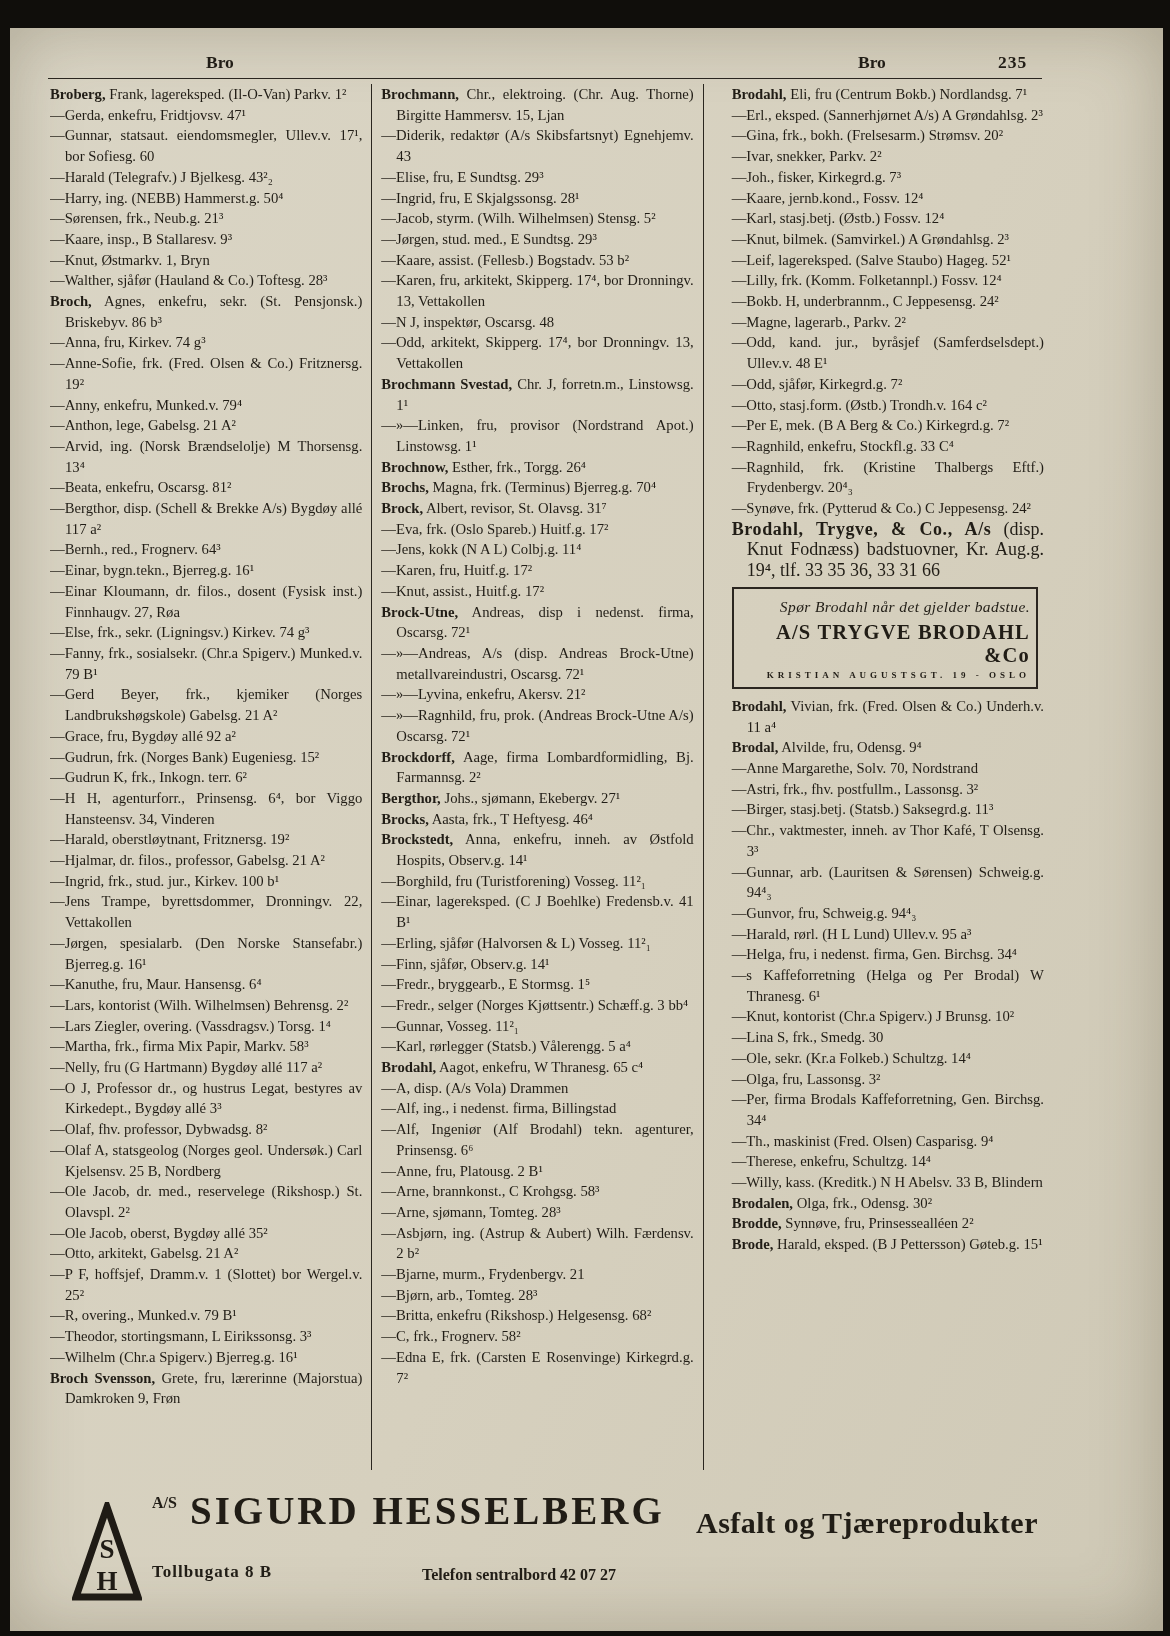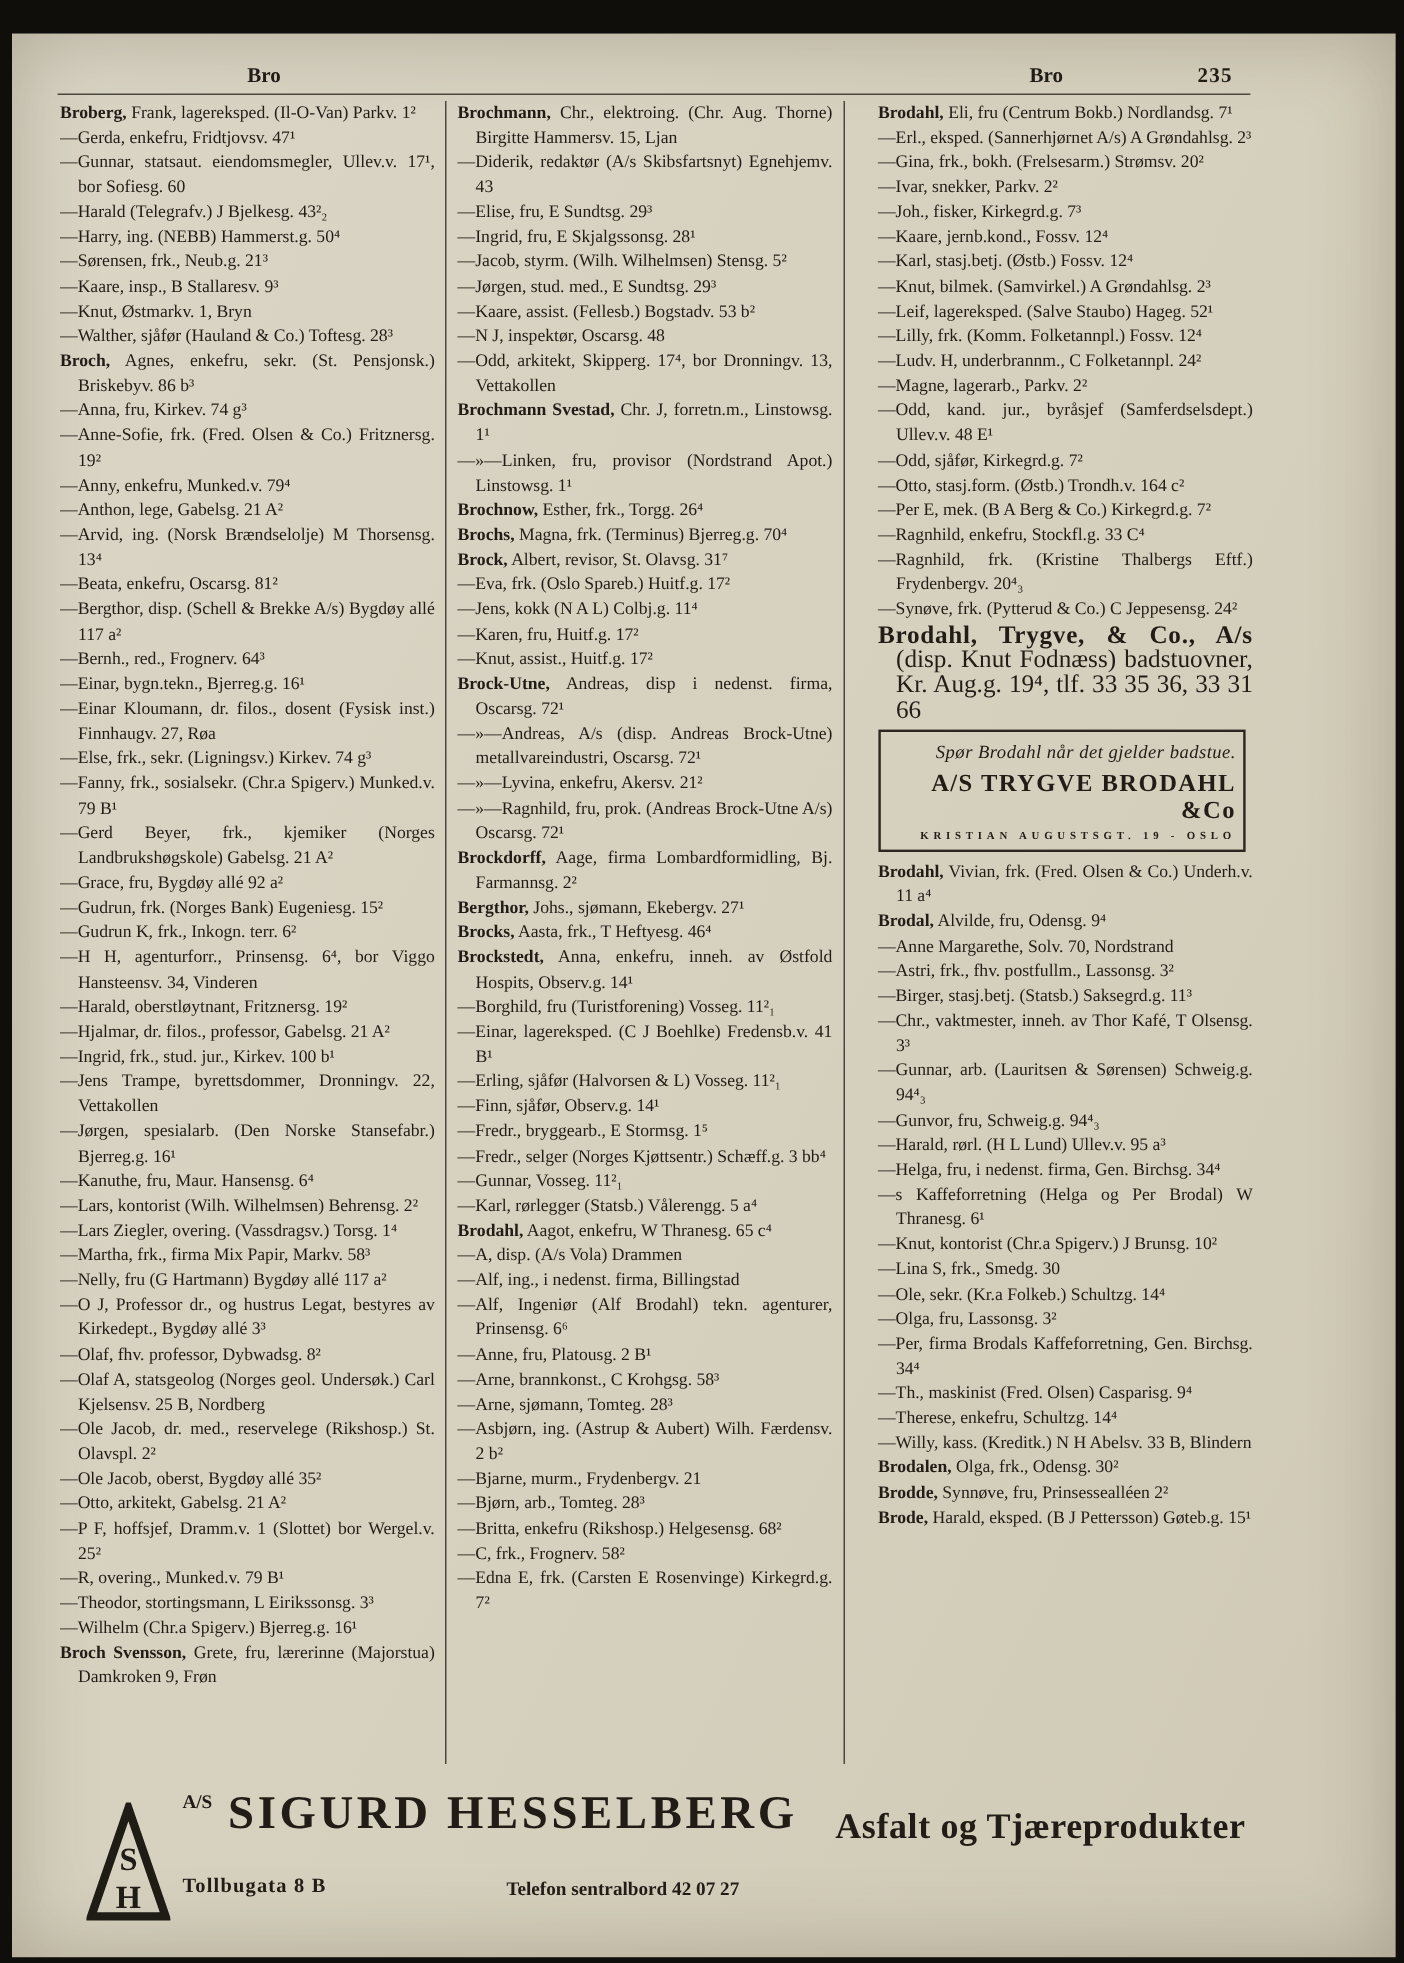--- a/index.html
+++ b/index.html
@@ -23,21 +23,21 @@
   .columns{position:absolute;top:56px;left:40px;width:994px;height:1386px;display:flex;overflow:hidden;}
   .col{flex:1 1 0;overflow:hidden;box-sizing:border-box;}
   .col1{padding-right:9px;}
   .col2{border-left:1.8px solid #2a261f;padding:0 9px;}
   .col3{border-left:1.8px solid #2a261f;padding-left:28px;}
   .entry{
     margin:0;font-size:14.7px;line-height:20.7px;
     text-align:justify;text-indent:-15px;padding-left:15px;
   }
   .entry b{font-weight:bold;}
-  .entry.big{font-size:21px;}
+  .entry.big{font-size:18px;}
   .entry.big b{letter-spacing:.6px;}
   .adbox{
     border:2.2px solid #2b2620;margin:6px 6px 7px 0;padding:9px 6px 7px 6px;
     text-align:right;
   }
   .ad-tagline{font-style:italic;font-size:15.5px;letter-spacing:.4px;}
   .ad-name{font-size:20.5px;font-weight:bold;letter-spacing:1.2px;margin-top:5px;}
   .ad-addr{font-size:9px;letter-spacing:4px;margin-top:3px;font-weight:bold;}
   .bottom-ad{position:absolute;left:40px;top:1448px;width:992px;height:152px;}
   .hb-logo{position:absolute;left:22px;top:26px;}
@@ -111,20 +111,21 @@
         <p class="entry"><b>Broch Svensson,</b> Grete, fru, lærerinne (Majorstua) Damkroken 9, Frøn</p>
       </div>
     <div class="col col2">
         <p class="entry"><b>Brochmann,</b> Chr., elektroing. (Chr. Aug. Thorne) Birgitte Hammersv. 15, Ljan</p>
         <p class="entry">—Diderik, redaktør (A/s Skibsfartsnyt) Egnehjemv. 43</p>
         <p class="entry">—Elise, fru, E Sundtsg. 29³</p>
         <p class="entry">—Ingrid, fru, E Skjalgssonsg. 28¹</p>
         <p class="entry">—Jacob, styrm. (Wilh. Wilhelmsen) Stensg. 5²</p>
         <p class="entry">—Jørgen, stud. med., E Sundtsg. 29³</p>
         <p class="entry">—Kaare, assist. (Fellesb.) Bogstadv. 53 b²</p>
+        <p class="entry">—Karen, fru, arkitekt, Skipperg. 17⁴, bor Dronningv. 13, Vettakollen</p>
         <p class="entry">—N J, inspektør, Oscarsg. 48</p>
         <p class="entry">—Odd, arkitekt, Skipperg. 17⁴, bor Dronningv. 13, Vettakollen</p>
         <p class="entry"><b>Brochmann Svestad,</b> Chr. J, forretn.m., Linstowsg. 1¹</p>
         <p class="entry">—»—Linken, fru, provisor (Nordstrand Apot.) Linstowsg. 1¹</p>
         <p class="entry"><b>Brochnow,</b> Esther, frk., Torgg. 26⁴</p>
         <p class="entry"><b>Brochs,</b> Magna, frk. (Terminus) Bjerreg.g. 70⁴</p>
         <p class="entry"><b>Brock,</b> Albert, revisor, St. Olavsg. 31⁷</p>
         <p class="entry">—Eva, frk. (Oslo Spareb.) Huitf.g. 17²</p>
         <p class="entry">—Jens, kokk (N A L) Colbj.g. 11⁴</p>
         <p class="entry">—Karen, fru, Huitf.g. 17²</p>
@@ -164,21 +165,21 @@
           <p class="entry"><b>Brodahl,</b> Eli, fru (Centrum Bokb.) Nordlandsg. 7¹</p>
           <p class="entry">—Erl., eksped. (Sannerhjørnet A/s) A Grøndahlsg. 2³</p>
           <p class="entry">—Gina, frk., bokh. (Frelsesarm.) Strømsv. 20²</p>
           <p class="entry">—Ivar, snekker, Parkv. 2²</p>
           <p class="entry">—Joh., fisker, Kirkegrd.g. 7³</p>
           <p class="entry">—Kaare, jernb.kond., Fossv. 12⁴</p>
           <p class="entry">—Karl, stasj.betj. (Østb.) Fossv. 12⁴</p>
           <p class="entry">—Knut, bilmek. (Samvirkel.) A Grøndahlsg. 2³</p>
           <p class="entry">—Leif, lagereksped. (Salve Staubo) Hageg. 52¹</p>
           <p class="entry">—Lilly, frk. (Komm. Folketannpl.) Fossv. 12⁴</p>
-          <p class="entry">—Ludv. H, underbrannm., C Folketannpl. 24²</p>
+          <p class="entry">—Bokb. H, underbrannm., C Jeppesensg. 24²</p>
           <p class="entry">—Magne, lagerarb., Parkv. 2²</p>
           <p class="entry">—Odd, kand. jur., byråsjef (Samferdselsdept.) Ullev.v. 48 E¹</p>
           <p class="entry">—Odd, sjåfør, Kirkegrd.g. 7²</p>
           <p class="entry">—Otto, stasj.form. (Østb.) Trondh.v. 164 c²</p>
           <p class="entry">—Per E, mek. (B A Berg &amp; Co.) Kirkegrd.g. 7²</p>
           <p class="entry">—Ragnhild, enkefru, Stockfl.g. 33 C⁴</p>
           <p class="entry">—Ragnhild, frk. (Kristine Thalbergs Eftf.) Frydenbergv. 20⁴₃</p>
           <p class="entry">—Synøve, frk. (Pytterud &amp; Co.) C Jeppesensg. 24²</p>
           <p class="entry big"><b>Brodahl, Trygve, &amp; Co., A/s</b> (disp. Knut Fodnæss) badstuovner, Kr. Aug.g. 19⁴, tlf. 33 35 36, 33 31 66</p>
         </div>

